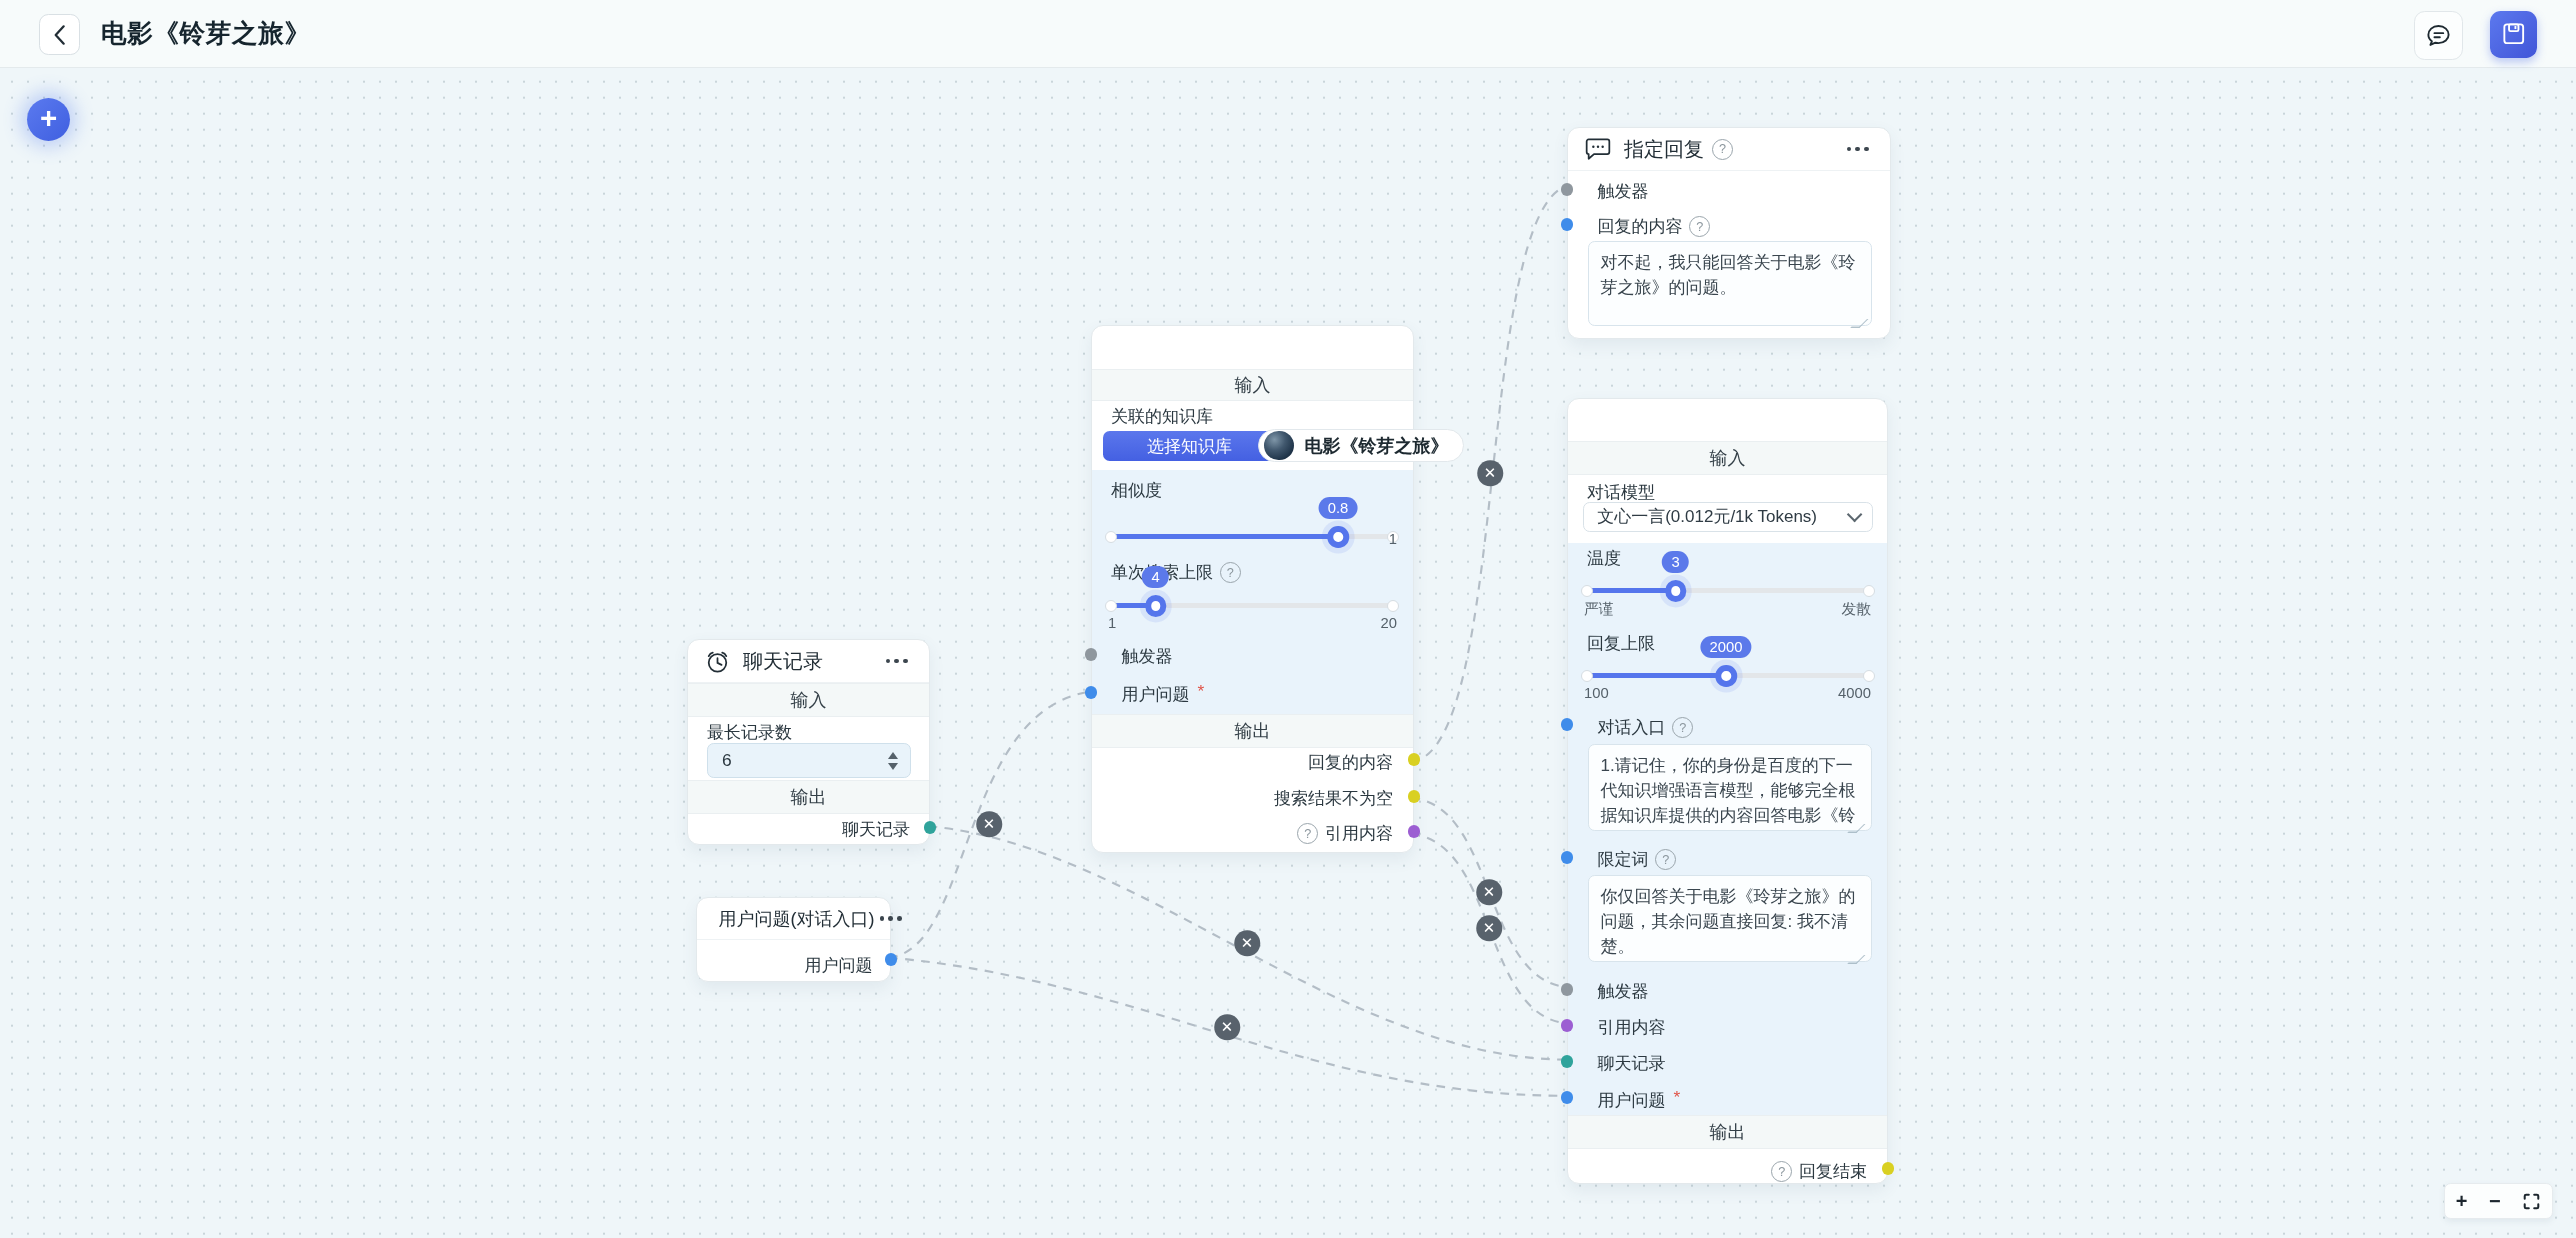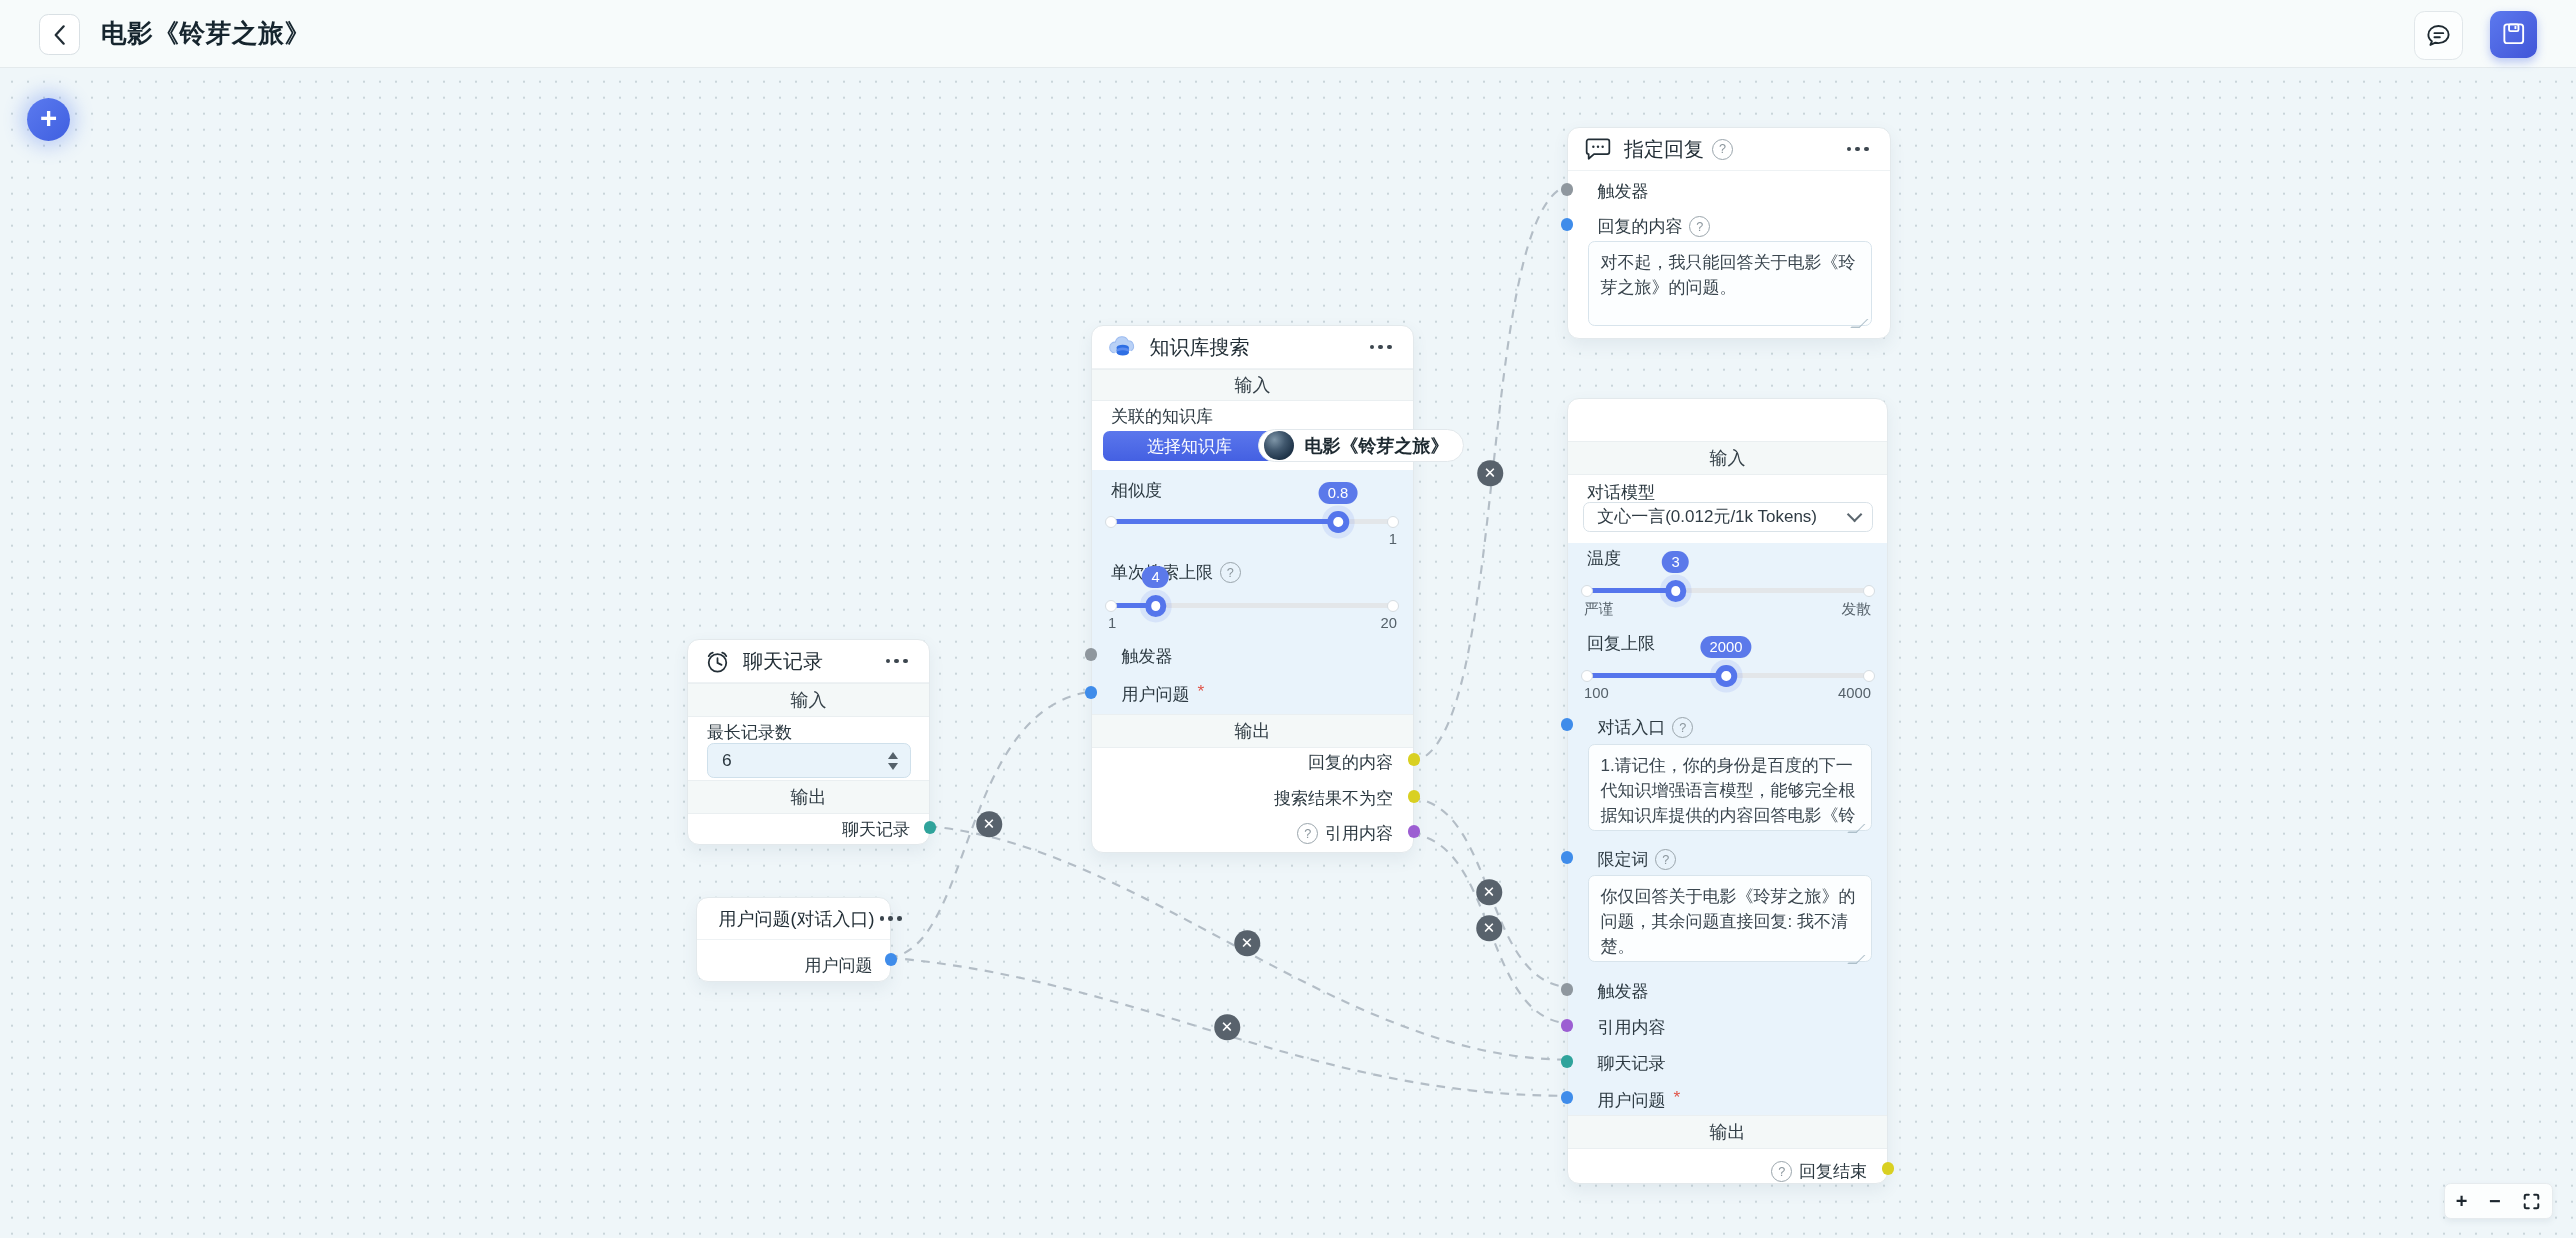--- a/index.html
+++ b/index.html
@@ -192,46 +192,31 @@
           <i></i>
         </div>
     </div>
     <div class="out-row-right" style="right:17.4px;top:56px">
       <span>用户问题</span>
     </div>
     <div class="port blue" style="right:-7.4px;top:55px"></div>
   </div>
 
   <div class="node" style="left:1091px;top:258px;width:321px;height:526px">
-    <div class="node-header">
-      <svg width="29.5" height="27" viewBox="0 0 44 40">
-        <path d="M10 28 a8 8 0 0 1 1-16 a10 10 0 0 1 19-2 a8 8 0 0 1 4 15" fill="#b9d1f6" stroke="#9dbcf0" stroke-width="1.5"></path>
-        <ellipse cx="22" cy="20" rx="9" ry="4" fill="#2f6fe4"></ellipse>
-        <path d="M13 20 v7 a9 4 0 0 0 18 0 v-7" fill="#2f6fe4"></path>
-        <ellipse cx="22" cy="24" rx="9" ry="4" fill="#5b8cf0"></ellipse>
-        <ellipse cx="22" cy="28" rx="9" ry="4" fill="#2f6fe4"></ellipse>
-      </svg>
-      <span class="node-title">知识库搜索</span>
-      <div class="menu-dots">
-          <i></i>
-          <i></i>
-          <i></i>
-        </div>
-    </div>
     <div class="section-bar" style="top:43px;height:29.5px">输入</div>
     <div class="lbl" style="left:19px;top:79px">关联的知识库</div>
     <button class="blue-btn" style="left:11.4px;top:105px;width:172px;height:30px">选择知识库</button>
     <div class="chip" style="left:166px;top:103px;height:33px">
       <div class="avatar"></div>
       <span class="chip-text">电影《铃芽之旅》</span>
     </div>
     <div class="blue-block" style="top:144px;height:244px"></div>
 
     <div class="lbl" style="left:19px;top:153px">相似度</div>
-    <div class="slider" style="left:19px;top:193px;width:282px">
+    <div class="slider" style="left:19px;top:208px;width:282px">
       <div class="track">
           <div class="fill" style="width:80.5%"></div>
         </div>
       <div class="ep start"></div>
         <div class="ep end"></div>
       <div class="handle" style="left:80.5%">
         <div class="badge">0.8</div>
       </div>
     </div>
     <div class="tick" style="right:16px;top:205px">1</div>

